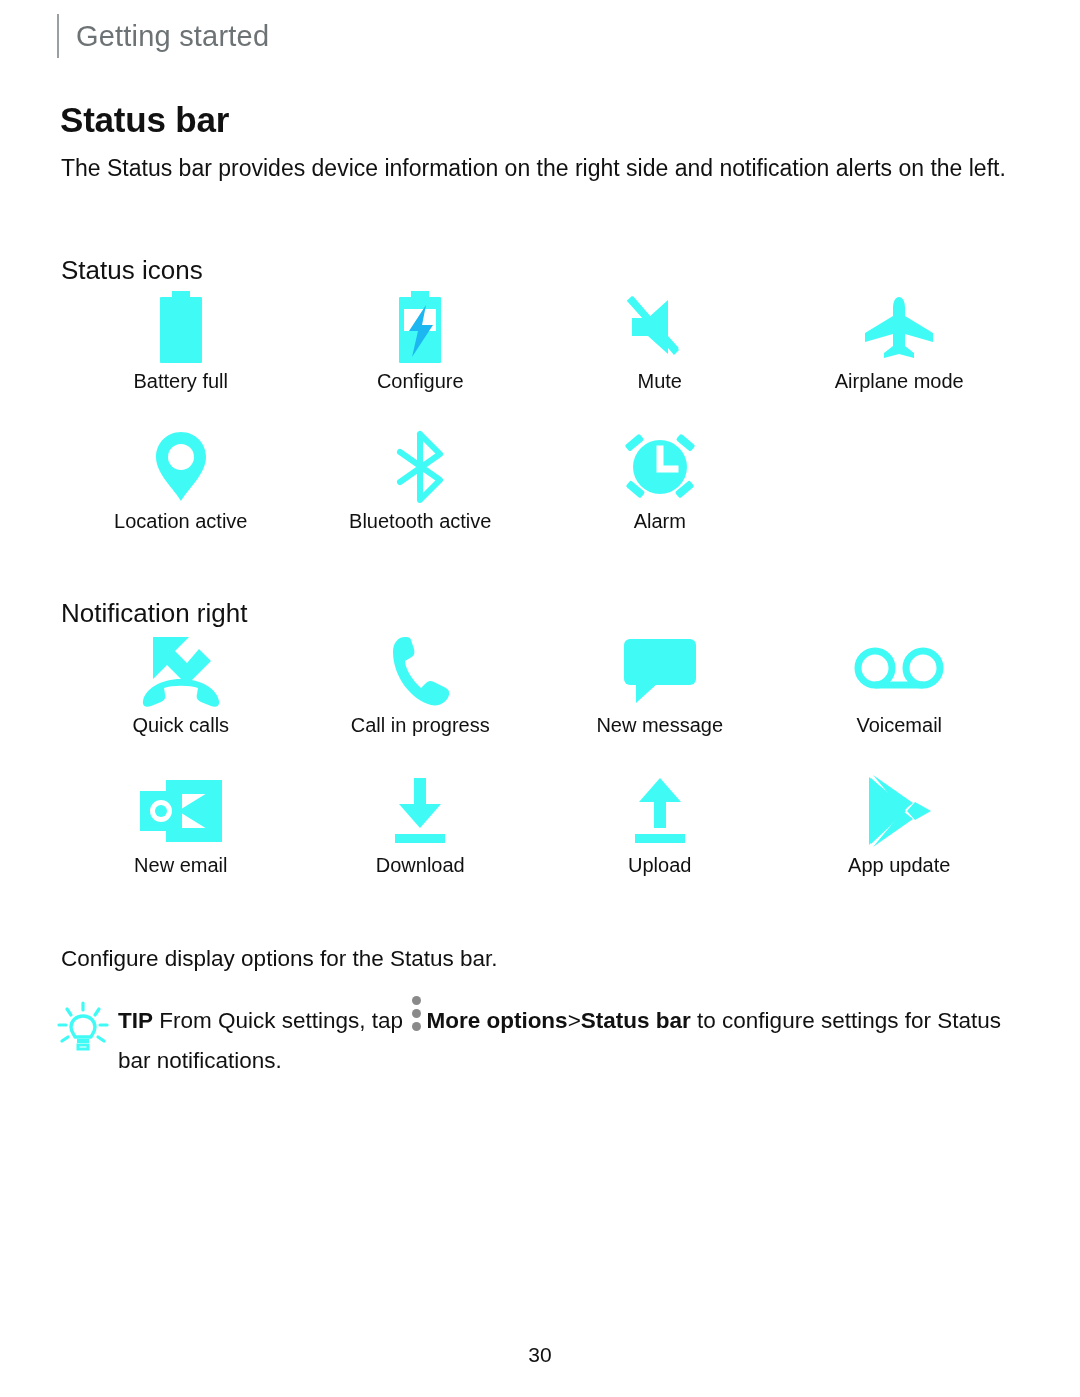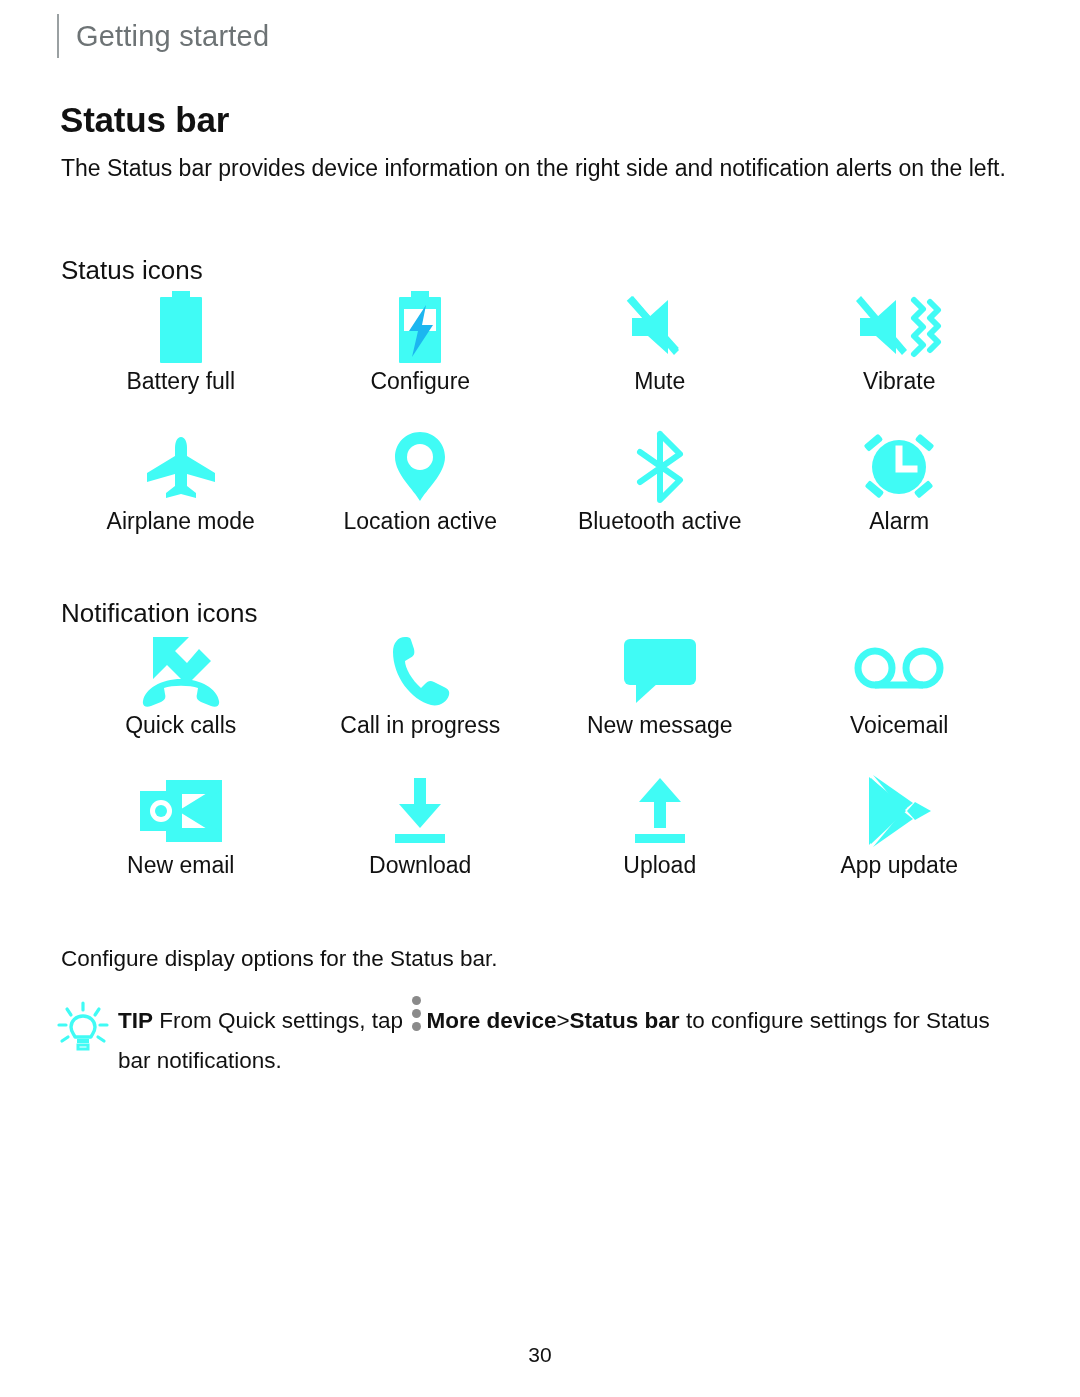--- a/index.html
+++ b/index.html
@@ -99,21 +99,21 @@
     align-items: center;
     height: 140px;
   }
   .icon-art {
     height: 78px;
     display: flex;
     align-items: center;
     justify-content: center;
   }
   .icon-label {
-    font-size: 23px;
+    font-size: 20px;
     line-height: 30px;
     color: #111111;
     text-align: center;
     white-space: nowrap;
   }
 
   
   .tip {
     position: absolute;
     left: 55px;
@@ -207,31 +207,20 @@
           <path d="M8 24 H24 L44 6 V60 L24 42 H8 Z" fill="#40FBF5"></path>
           <rect x="4" y="4" width="7" height="70" transform="rotate(-42 7 7)" fill="#40FBF5"></rect>
           <rect x="2" y="2" width="6" height="68" transform="rotate(-42 5 5)" fill="#ffffff" opacity="0"></rect>
           <path d="M9 2 L55 56 L50 61 L4 7 Z" fill="#40FBF5"></path>
           <path d="M11 1 L57 55 L52 60 L6 6 Z" fill="#ffffff" opacity="0"></path>
         </svg>
       </div>
       <div class="icon-label">Mute</div>
     </div>
 
-    <div class="icon-cell">
-      <div class="icon-art">
-        <svg width="86" height="66" viewBox="0 0 86 66" aria-hidden="true">
-          <path d="M4 24 H20 L40 6 V60 L20 42 H4 Z" fill="#40FBF5"></path>
-          <path d="M5 2 L51 56 L46 61 L0 7 Z" fill="#40FBF5"></path>
-          <path d="M58 6 l9 9 -9 9 9 9 -9 9 9 9 -9 9" fill="none" stroke="#40FBF5" stroke-width="6" stroke-linecap="round" stroke-linejoin="round"></path>
-          <path d="M74 8 l8 8 -8 8 8 8 -8 8 8 8 -8 8" fill="none" stroke="#40FBF5" stroke-width="6" stroke-linecap="round" stroke-linejoin="round"></path>
-        </svg>
-      </div>
-      <div class="icon-label">Vibrate</div>
-    </div>
 
     <div class="icon-cell">
       <div class="icon-art">
         <svg width="76" height="64" viewBox="0 0 76 64" aria-hidden="true">
           <path d="M38 2 c4 0 6 5 6 11 v8 l28 17 v9 l-28 -8 v12 l9 7 v5 l-15 -4 -15 4 v-5 l9 -7 v-12 l-28 8 v-9 l28 -17 v-8 c0 -6 2 -11 6 -11 z" fill="#40FBF5"></path>
         </svg>
       </div>
       <div class="icon-label">Airplane mode</div>
     </div>
 
@@ -263,21 +252,21 @@
           <rect x="52" y="54" width="19" height="8" rx="2" transform="rotate(-40 62 58)" fill="#40FBF5"></rect>
           <circle cx="37" cy="36" r="27" fill="#40FBF5"></circle>
           <path d="M37 18 V38 H52" fill="none" stroke="#ffffff" stroke-width="7" stroke-linecap="square"></path>
         </svg>
       </div>
       <div class="icon-label">Alarm</div>
     </div>
 
   </div>
 
-  <div class="h2 h2-notif">Notification icons</div>
+  <div class="h2 h2-notif">Notification right</div>
 
   <div class="icon-grid grid-notif">
 
     <div class="icon-cell">
       <div class="icon-art">
         <svg width="88" height="72" viewBox="0 0 88 72" aria-hidden="true">
           <path d="M16 2 H52 L38 16 L50 28 L62 14 L74 26 L50 50 L30 30 L16 44 Z" fill="#40FBF5"></path>
           <path d="M44 44 C24 44 8 54 6 66 c-1 5 3 7 8 5 l10 -4 c4 -2 5 -4 4 -8 l-1 -6 c8 -3 26 -3 34 0 l-1 6 c-1 4 0 6 4 8 l10 4 c5 2 9 0 8 -5 C80 54 64 44 44 44 Z" fill="#40FBF5"></path>
         </svg>
       </div>
@@ -383,20 +372,20 @@
           <line x1="4" y1="25" x2="11" y2="25"></line>
           <line x1="52" y1="25" x2="45" y2="25"></line>
           <line x1="7" y1="41" x2="13" y2="37"></line>
           <line x1="49" y1="41" x2="43" y2="37"></line>
         </g>
       </svg>
     </div>
     <div class="tip-text">
       <b>TIP</b>
       <span>From Quick settings, tap</span>
-      <span class="kebab"><i></i><i></i><i></i></span><b>More device</b><span>&gt;</span><b>Status bar</b>
+      <span class="kebab"><i></i><i></i><i></i></span><b>More options</b><span>&gt;</span><b>Status bar</b>
       <span>to configure settings for Status bar notifications.</span>
     </div>
   </div>
 
   <div class="page-number">30</div>
 
 </div>
 
 </body></html>

